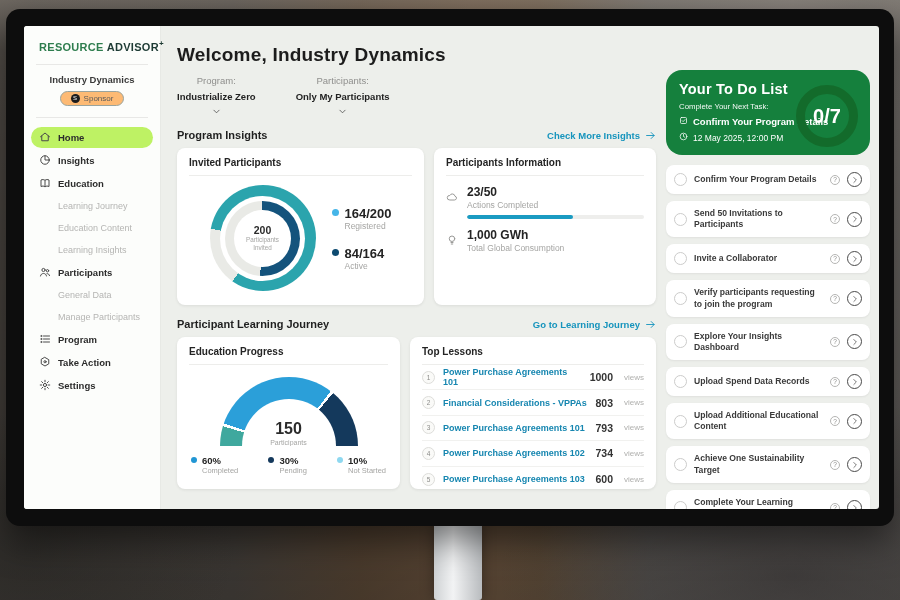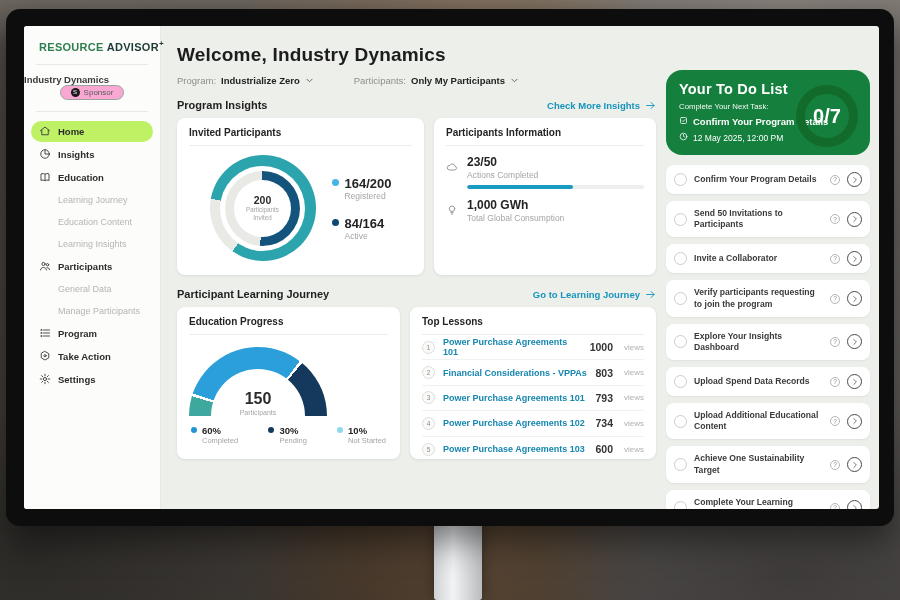--- a/index.html
+++ b/index.html
@@ -20,38 +20,38 @@
   .monitor { position:absolute; left:6px; top:9px; width:888px; height:517px;
     background:#0d0d0d; border-radius:14px; box-shadow:0 14px 34px rgba(0,0,0,.5); }
   .screen { position:absolute; left:18px; top:17px; width:855px; height:483px;
     background:#edefeb; border-radius:3px; overflow:hidden; display:flex; }
 
   
   .sidebar { width:137px; flex:none; background:#fcfdfb; border-right:1px solid #e7e9e5; padding-top:13px; }
   .logo { padding-left:15px; font-size:11px; font-weight:bold; letter-spacing:.3px; white-space:nowrap; }
   .logo .g { color:#2e7d4e; } .logo .d { color:#1d3b34; } .logo sup { font-size:8px; color:#1d3b34; }
   .side-div { height:1px; background:#e8e8e6; margin:11px 12px 9px; }
-  .org-name { text-align:left; font-size:9.5px; font-weight:bold; color:#3a3a3a; }
+  .org-name { text-align:center; font-size:9.5px; font-weight:bold; color:#3a3a3a; margin-bottom:6px; }
   .badge { display:flex; width:64px; margin:0 auto 10px; align-items:center; justify-content:center; gap:4px;
-    border:1px solid #9aa49e; border-radius:9px; padding:2px 6px; font-size:8px; color:#5a5a5a; background:#f9a8d4; }
+    border:1px solid #9aa49e; border-radius:9px; padding:2px 6px; font-size:8px; color:#5a5a5a; background:#fdba74; }
   .badge-dot { width:9px; height:9px; border-radius:50%; background:#1c1c1c; color:#fff; font-size:6px;
     display:flex; align-items:center; justify-content:center; line-height:1; }
   .nav { margin-top:2px; }
   .nav-item { display:flex; align-items:center; gap:7px; height:21px; margin:2px 7px; padding-left:8px;
     font-size:9.5px; font-weight:bold; color:#2c2c2c; border-radius:11px; cursor:pointer; }
   .nav-item.active { background:#bef264; }
   .nav-item.sub { padding-left:27px; font-weight:normal; color:#b5b5b3; font-size:9px; height:20px; }
   .nav-item .nicon { width:12px; height:12px; flex:none; color:#4a4a4a; display:flex; }
   .nav-item .nicon svg { width:12px; height:12px; }
 
   
   .main { flex:1; padding:11px 10px 0 16px; min-width:0; }
   .h1 { font-size:19px; font-weight:bold; color:#1c1c1c; letter-spacing:.2px; margin-top:7px; }
   .filters { display:flex; gap:40px; margin-top:9px; align-items:center; }
-  .filter { display:flex; align-items:center; gap:5px; font-size:9.5px; cursor:pointer; }
+  .filter { display:flex; align-items:center; gap:5px; font-size:9.5px; cursor:pointer;flex-direction:column; }
   .filter .flabel { color:#8f8f8d; }
   .filter .fvalue { font-weight:bold; color:#222; }
   .filter .chev { width:9px; height:9px; color:#444; display:flex; }
   .section-row { display:flex; justify-content:space-between; align-items:center; margin-top:13px; margin-bottom:7px; }
   .section-title { font-size:11px; font-weight:bold; color:#1f1f1f; }
   .tlink { display:flex; align-items:center; gap:5px; font-size:9.5px; font-weight:bold; color:#1694bd; cursor:pointer; }
   .tlink .arr { width:11px; height:11px; display:flex; }
   .cards-row { display:flex; gap:10px; }
   .card { background:#fff; border-radius:8px; box-shadow:0 1px 3px rgba(60,60,60,.1); padding:9px 12px 10px; }
   .card-title { font-size:10px; font-weight:bold; color:#242424; padding-bottom:7px; border-bottom:1px solid #ededeb; }
@@ -78,21 +78,21 @@
   .info-icon { width:13px; color:#9a9a98; flex:none; padding-top:4px; }
   .info-icon svg { width:12px; height:12px; }
   .info-main { flex:1; }
   .info-val { font-size:12px; font-weight:bold; color:#242424; }
   .info-lab { font-size:8.5px; color:#a5a5a3; margin-top:1px; }
   .bar { height:4px; background:#eeeeec; border-radius:2px; margin-top:5px; overflow:hidden; }
   .bar-fill { height:100%; background:#1a9bc2; border-radius:2px; }
 
   
   .card-edu { width:223px; height:152px; }
-  .gauge-wrap { display:flex; justify-content:flex-start; margin-top:12px; }
+  .gauge-wrap { display:flex; justify-content:center; margin-top:12px; }
   .gauge { width:138px; height:69px; position:relative; overflow:hidden; }
   .gauge-circle { width:138px; height:138px; border-radius:50%; }
   .gauge-hole { position:absolute; left:22px; top:22px; width:94px; height:94px; border-radius:50%; background:#fff; }
   .gauge-center { position:absolute; left:0; right:0; bottom:0; text-align:center; }
   .gauge-val { font-size:16px; font-weight:bold; color:#2b2b2b; line-height:1; }
   .gauge-lab { font-size:7px; color:#a5a5a3; margin-top:2px; }
   .gauge-legend { display:flex; justify-content:space-between; padding:9px 2px 0; }
   .gl-entry { position:relative; padding-left:11px; }
   .gl-dot { position:absolute; left:0; top:2px; width:6px; height:6px; border-radius:50%; }
   .gl-val { font-size:9.5px; font-weight:bold; color:#242424; }

